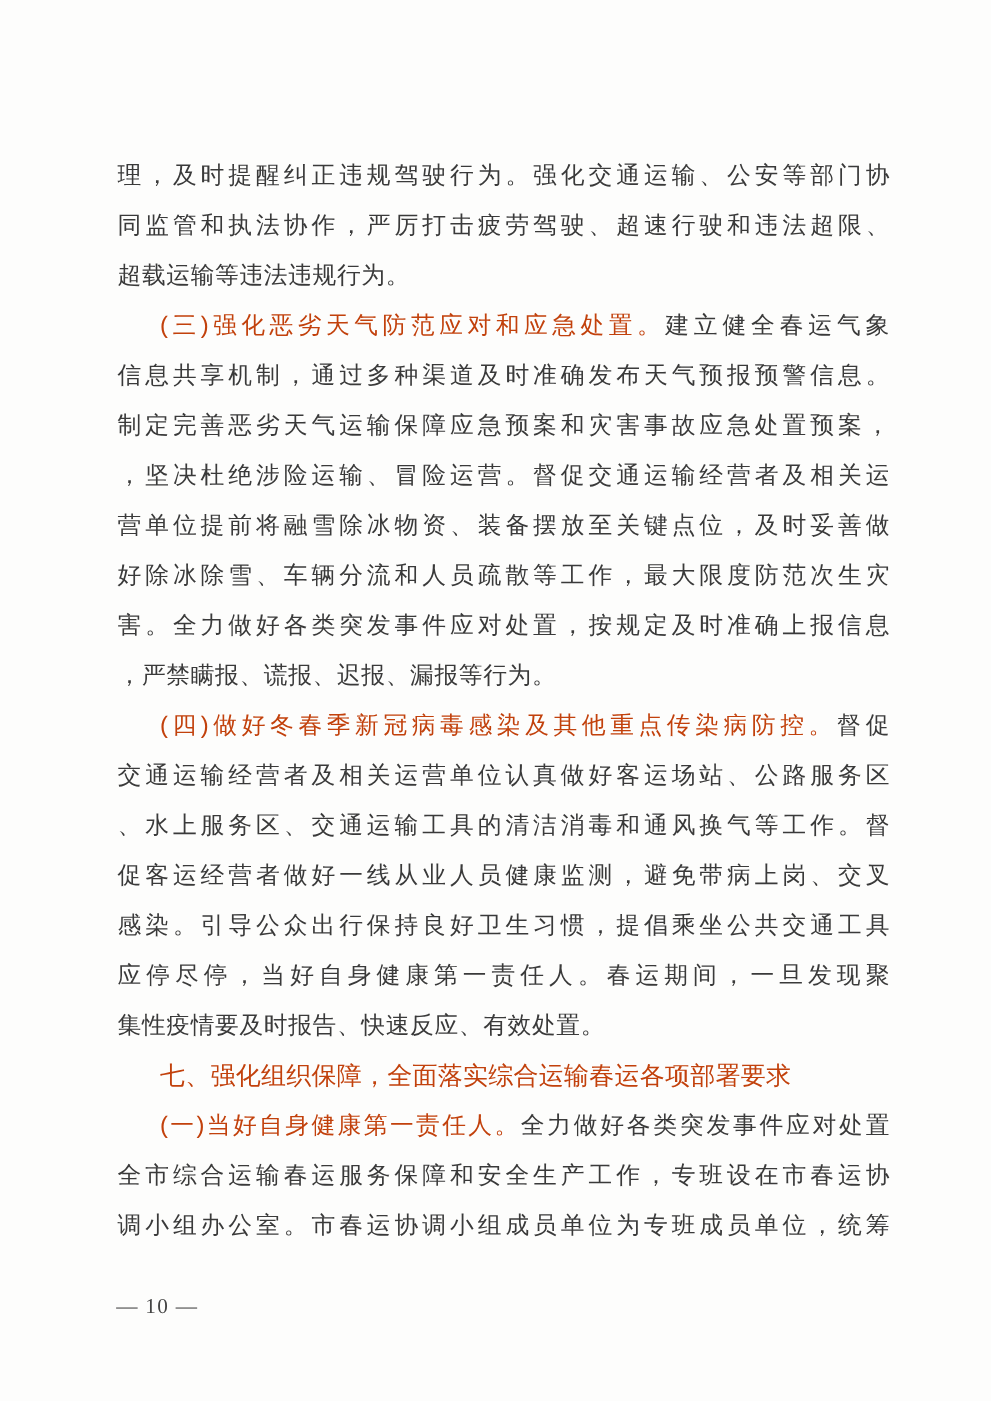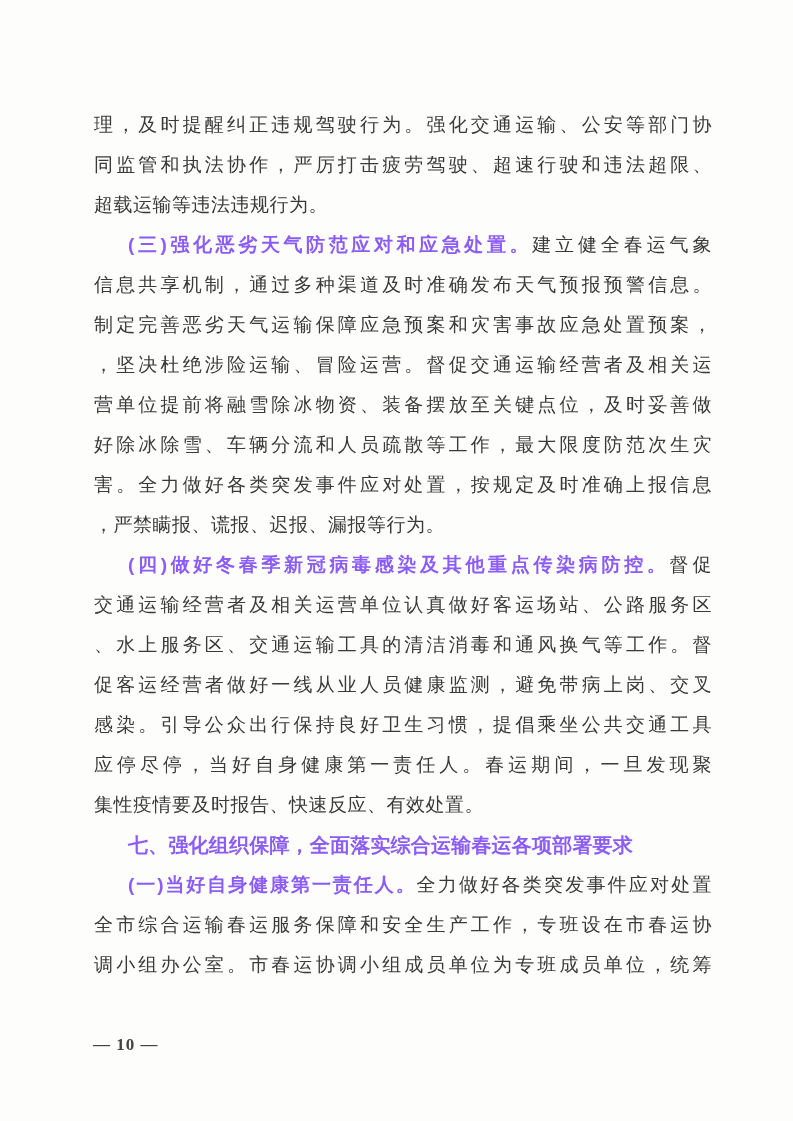--- a/index.html
+++ b/index.html
@@ -12,21 +12,21 @@
     width: 793px;
     height: 1121px;
     background: #fdfdfc;
     overflow: hidden;
     font-family: "Liberation Serif", serif;
     color: #383838;
   }
   .text-block {
     position: absolute;
     left: 94px;
-    top: 0;
+    top: 16px;
     width: 618px;
     padding-top: 105px;
   }
   .line {
     height: 40px;
     line-height: 40px;
     font-size: 19px;
     letter-spacing: 0.5px;
     white-space: nowrap;
     text-align: left;
@@ -34,39 +34,38 @@
   }
   .line.j {
     white-space: normal;
     text-align: justify;
     text-align-last: justify;
   }
   .line.ind {
     text-indent: 34px;
   }
   .b {
-    font-weight: 700;
+    font-weight: 400;
     font-family: "Liberation Sans", sans-serif;
-    color: #8b5cf6;
+    color: #c2410c;
     letter-spacing: 0.2px;
   }
   .line.heading .b {
     font-size: 20px;
   }
   .footer {
     position: absolute;
     left: 93px;
     top: 1032px;
     height: 26px;
     line-height: 26px;
     font-size: 17px;
     letter-spacing: 1px;
     color: #444444;
     font-family: "Liberation Serif", serif;
-    font-weight: bold;
   }
 </style>
 </head>
 <body>
 
 <div class="page">
   <div class="text-block">
     <div class="line j"><span class="b"></span><span>理，及时提醒纠正违规驾驶行为。强化交通运输、公安等部门协</span></div>
     <div class="line j"><span class="b"></span><span>同监管和执法协作，严厉打击疲劳驾驶、超速行驶和违法超限、</span></div>
     <div class="line"><span class="b"></span><span>超载运输等违法违规行为。</span></div>

